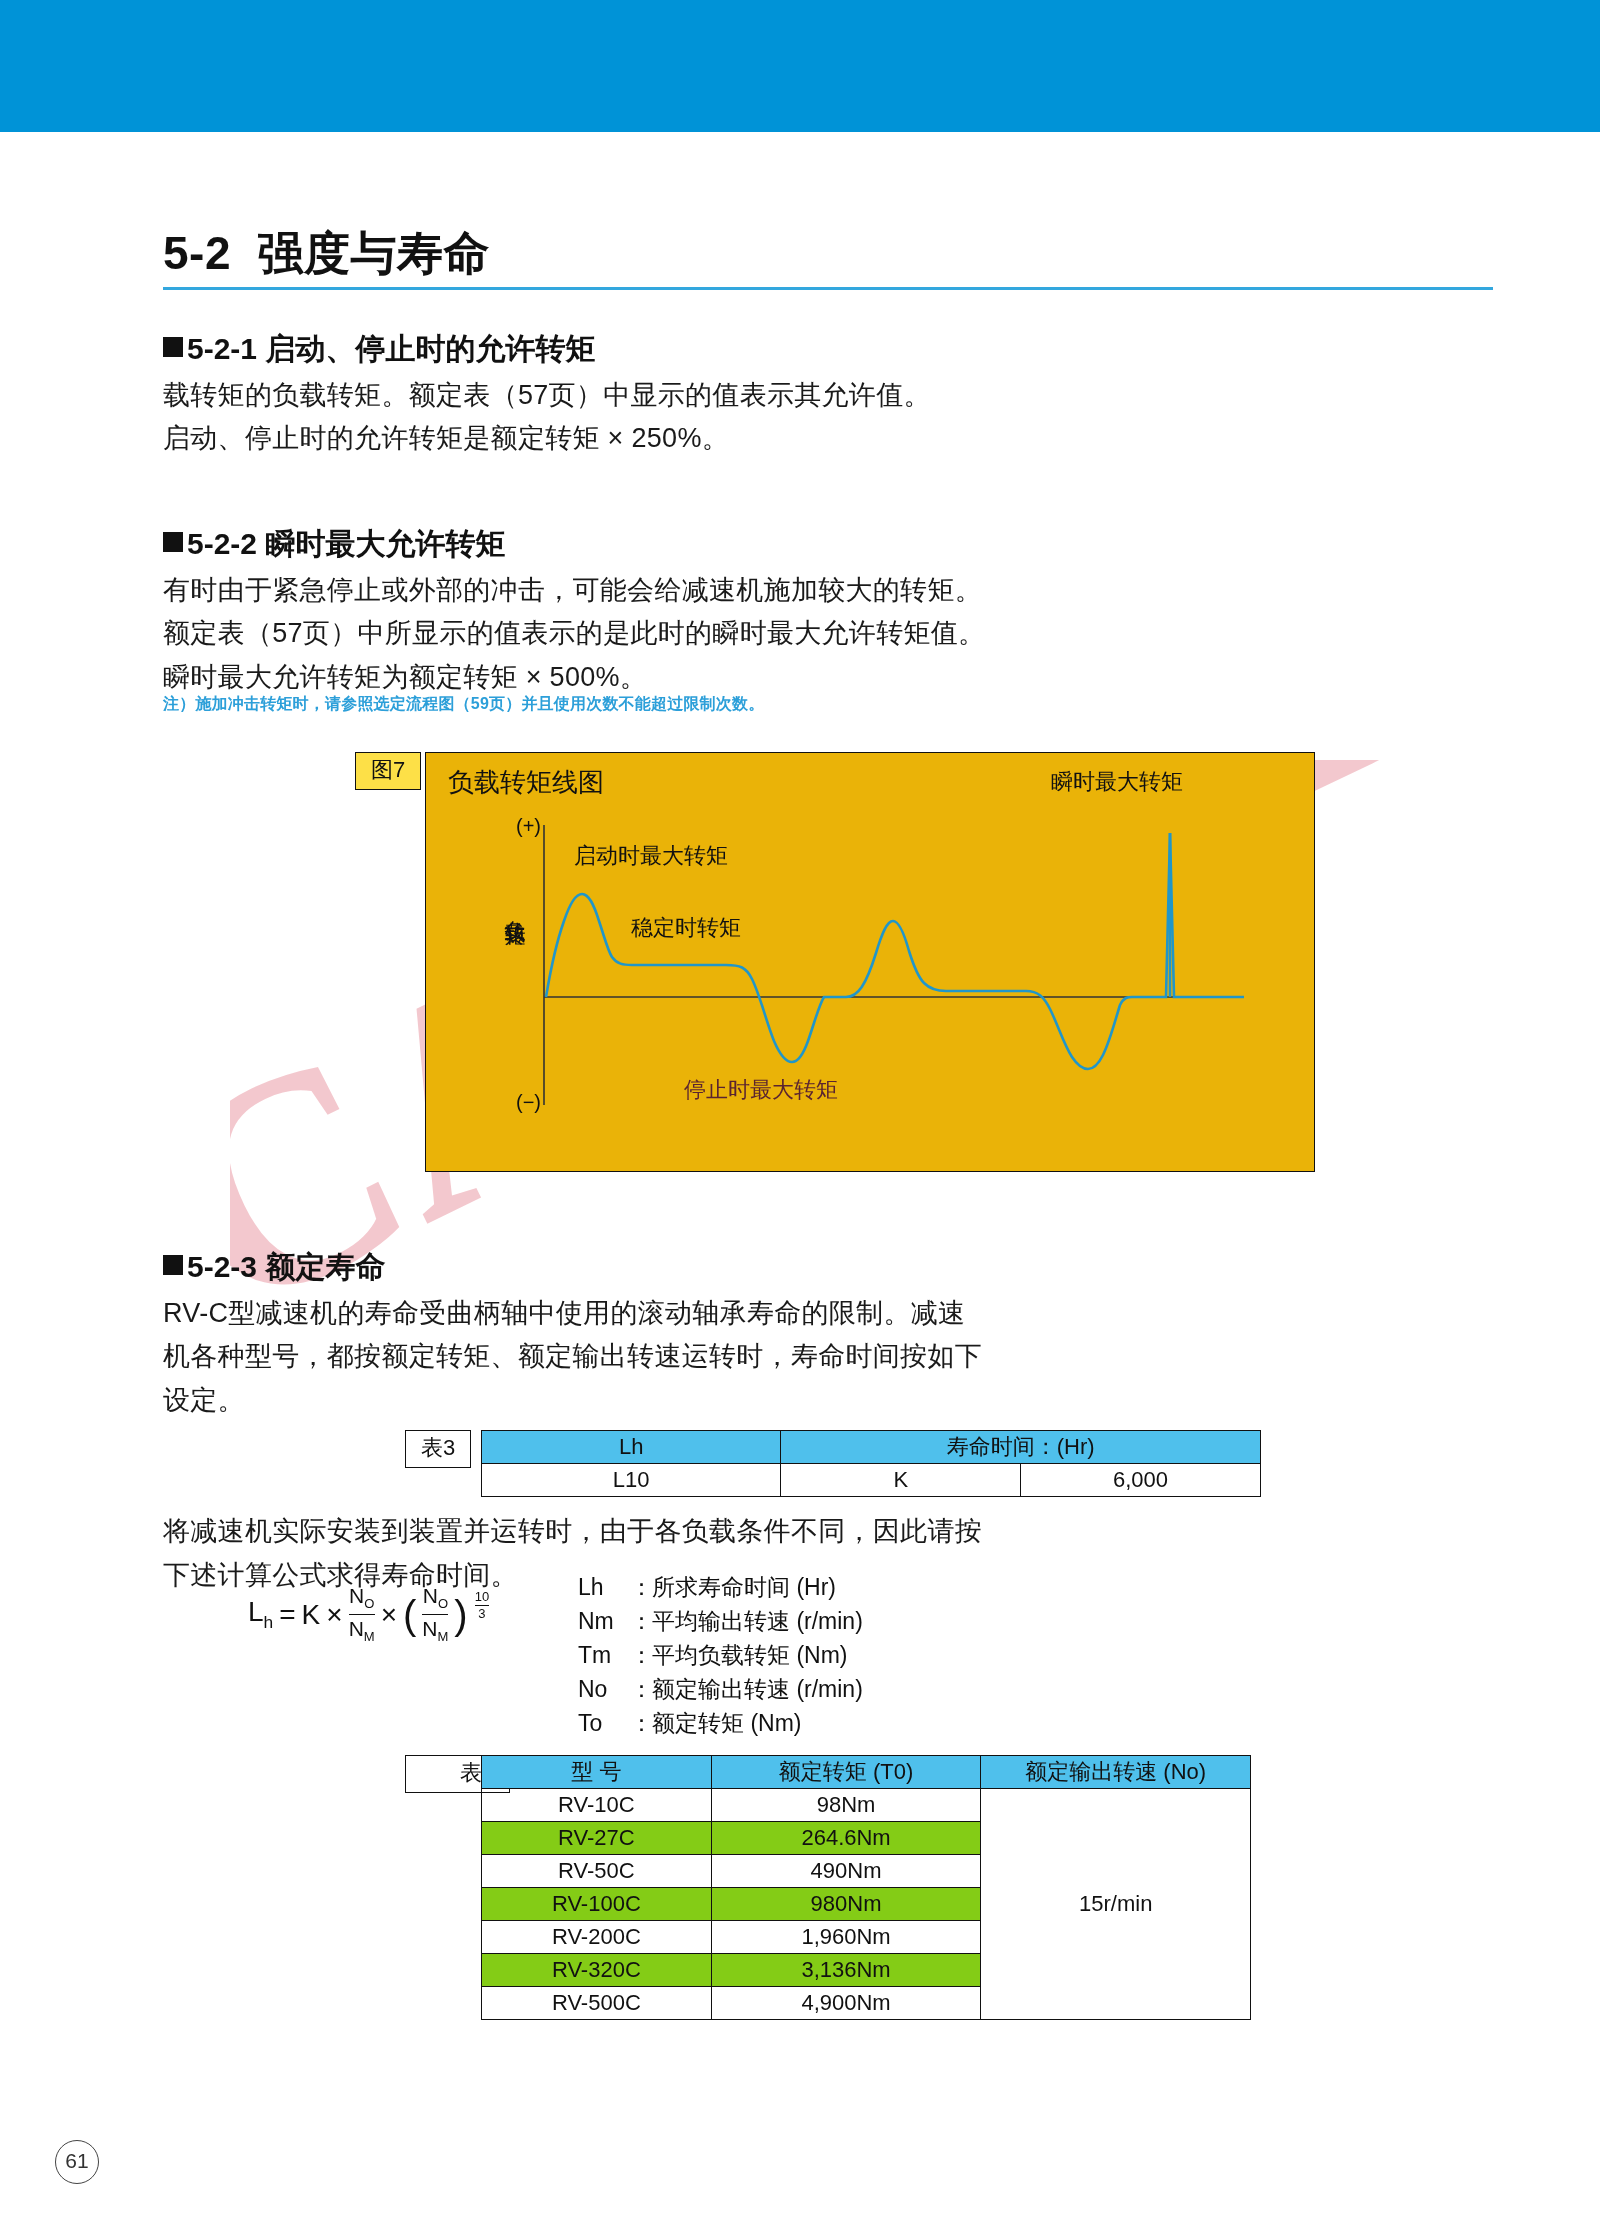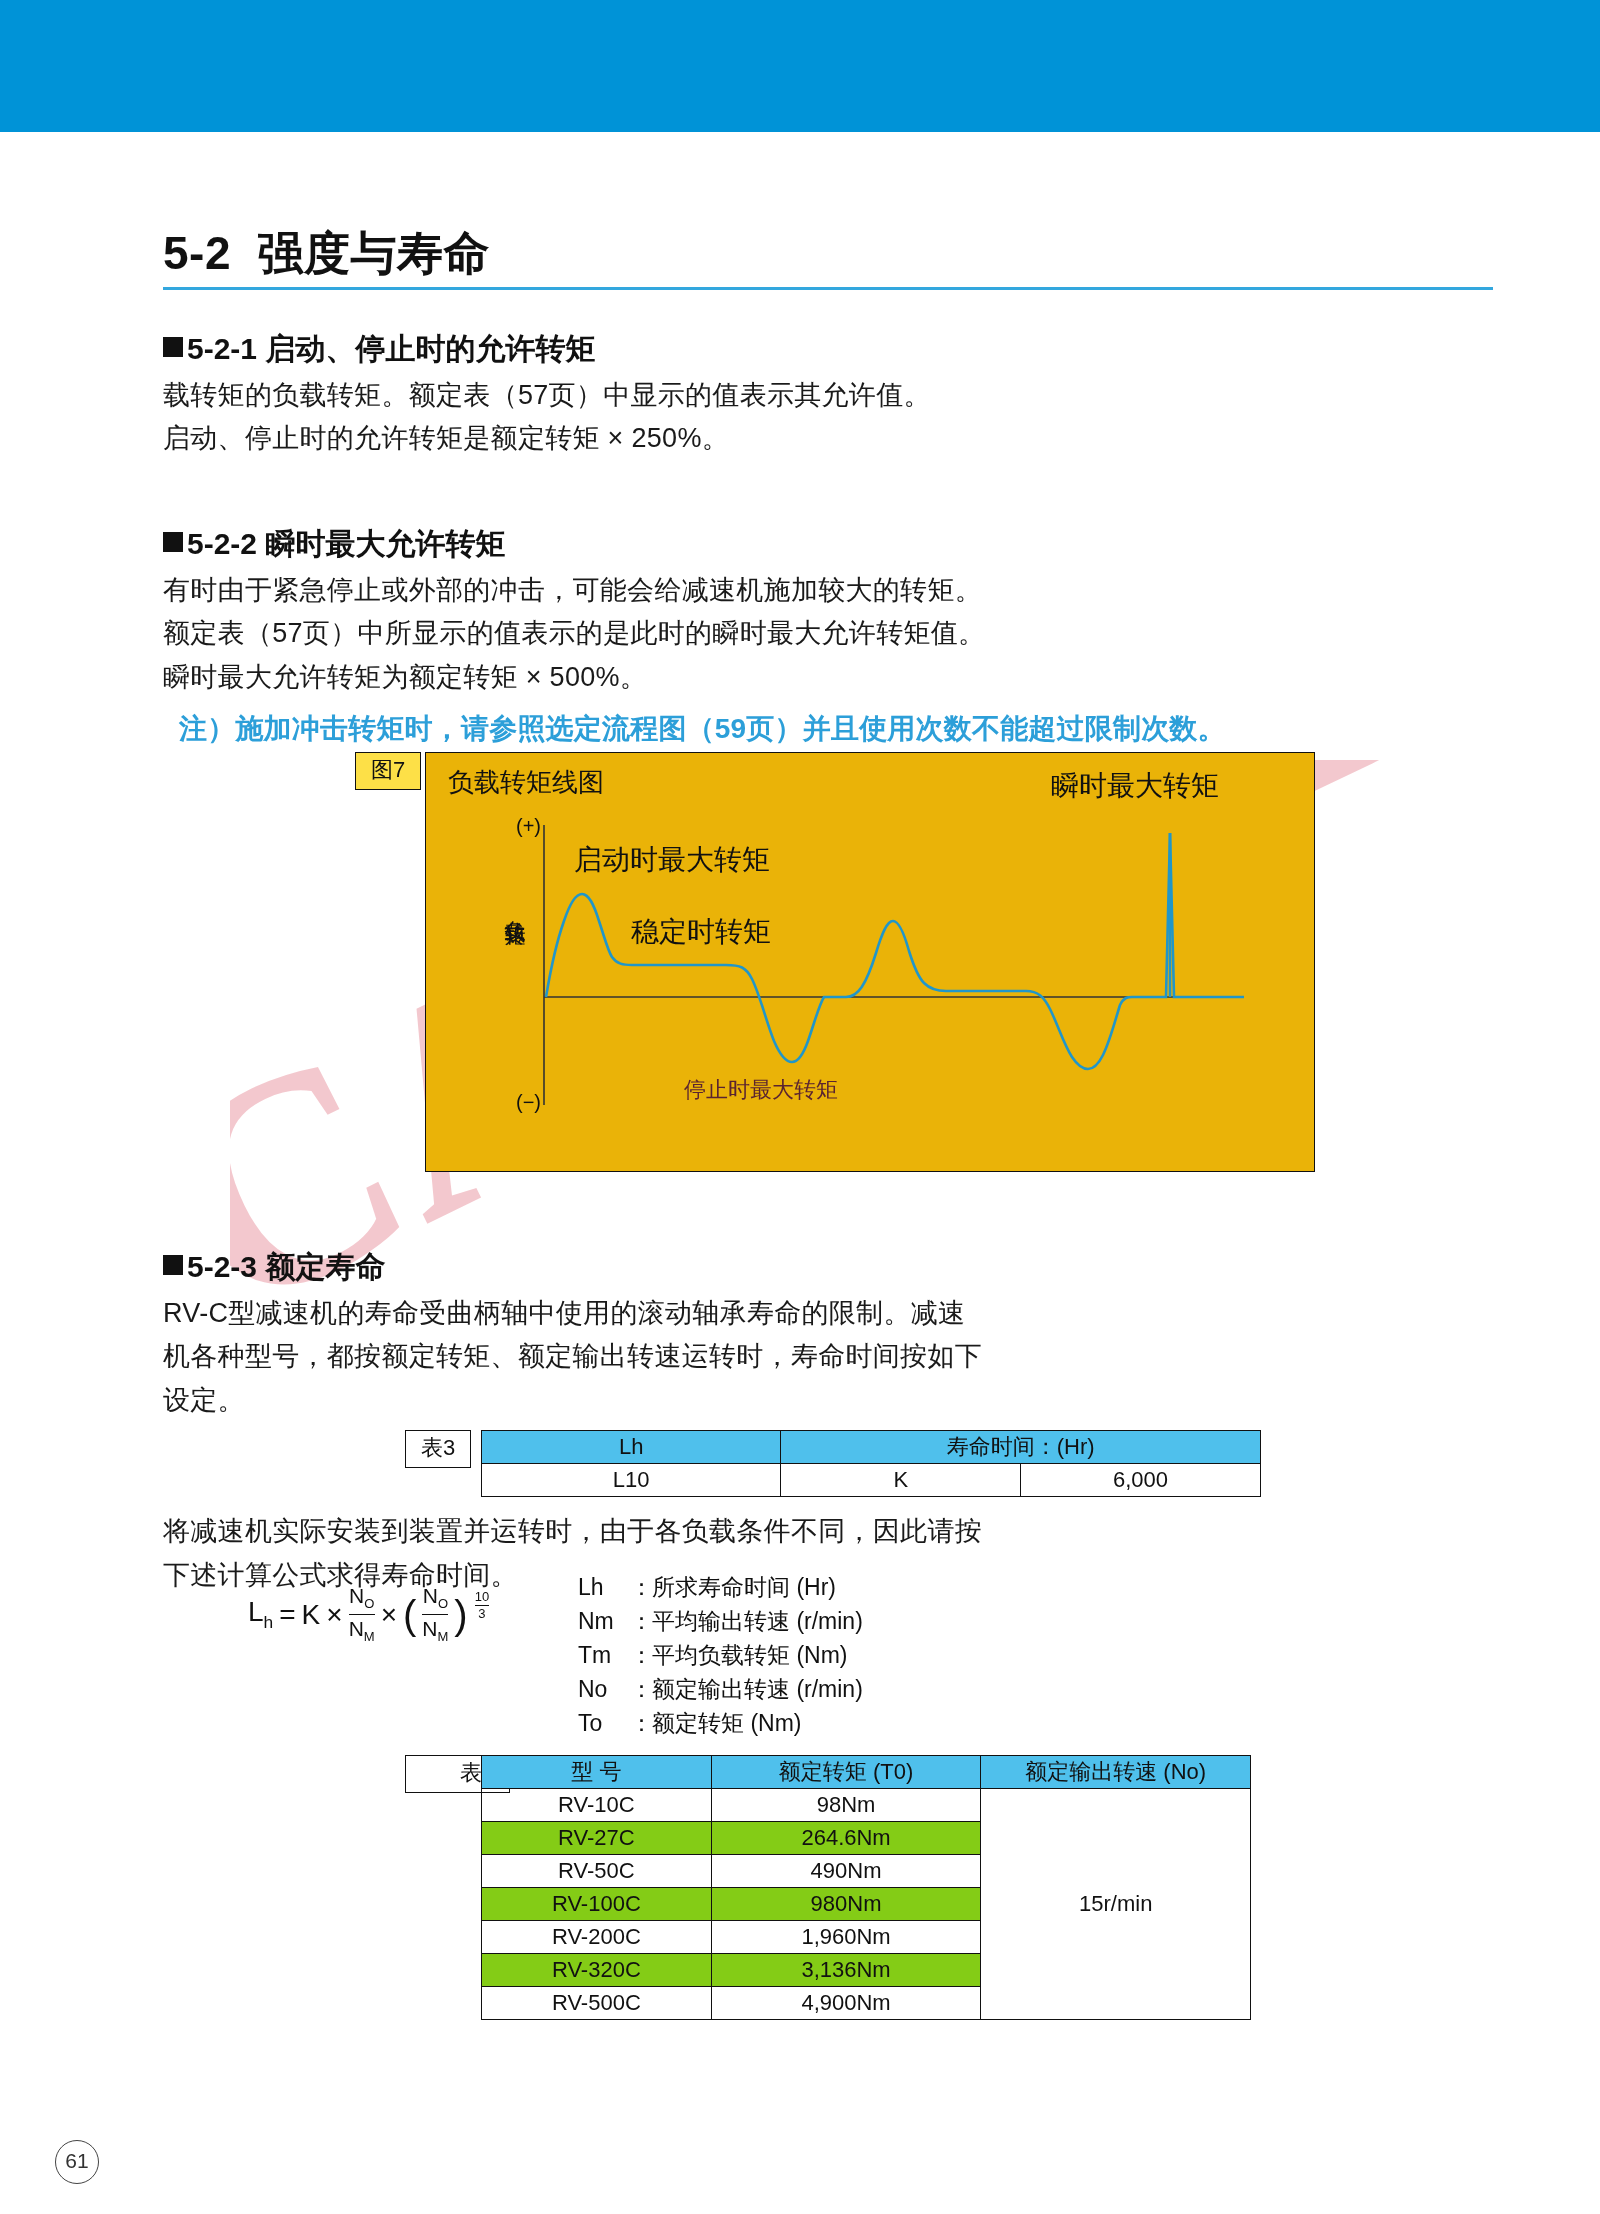--- a/index.html
+++ b/index.html
@@ -87,25 +87,25 @@
   .h2 .txt { font-weight: bold; }
 
   .para {
     font-size: 27px;
     line-height: 1.62;
     color: #1a1a1a;
     margin: 0;
     letter-spacing: 0.3px;
   }
   .note-blue {
-    font-size: 28px;
+    font-size: 16px;
     color: #2c9fd9;
     font-weight: bold;
     letter-spacing: 0.2px;
-    margin: 16px;
+    margin: 0;
   }
 
   .sec1 { position: absolute; left: 163px; top: 330px; width: 1300px; }
   .sec2 { position: absolute; left: 163px; top: 525px; width: 1300px; }
   .sec2-note { position: absolute; left: 163px; top: 694px; width: 1300px; }
   .sec3 { position: absolute; left: 163px; top: 1248px; width: 1300px; }
   .sec4 { position: absolute; left: 163px; top: 1510px; width: 1300px; }
 
   
   .fig-wrap {
@@ -139,21 +139,21 @@
   .fig-title {
     position: absolute;
     left: 22px; top: 12px;
     font-size: 26px;
     color: #111;
   }
   .fig-svg { position: absolute; left: 0; top: 0; }
 
   .fig-lbl {
     position: absolute;
-    font-size: 28px;
+    font-size: 22px;
     color: #111;
     white-space: nowrap;
   }
   .fig-lbl-vert {
     position: absolute;
     font-size: 21px;
     color: #111;
     writing-mode: vertical-rl;
     letter-spacing: 2px;
     line-height: 1.05;

